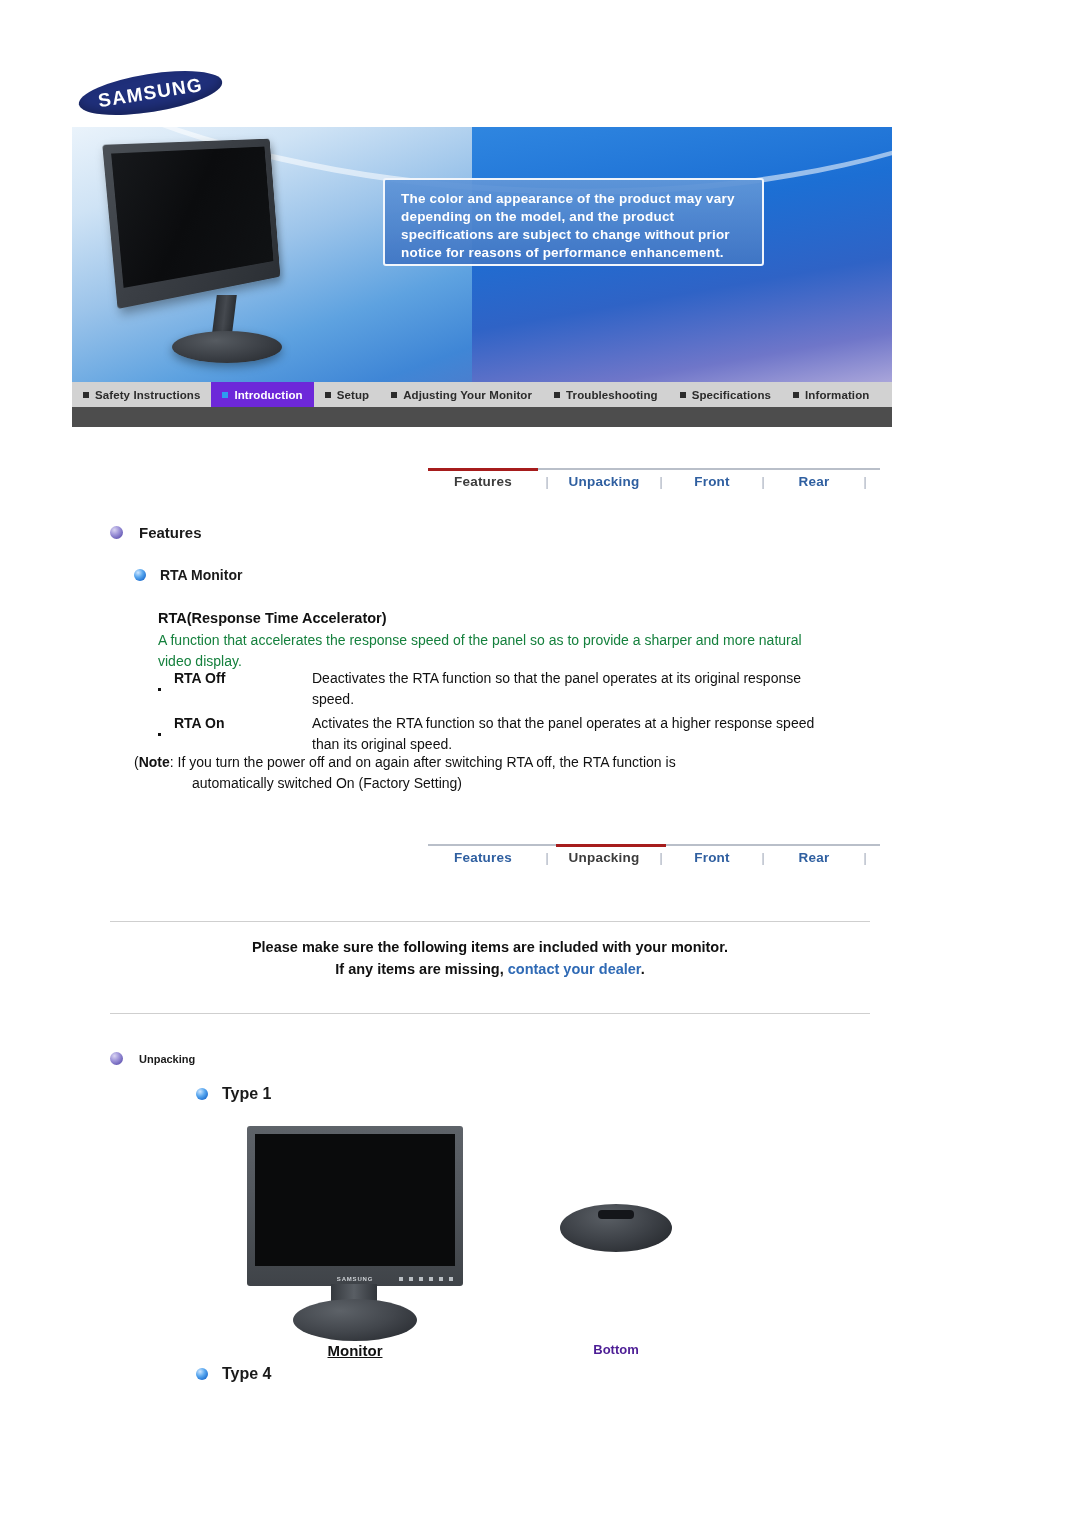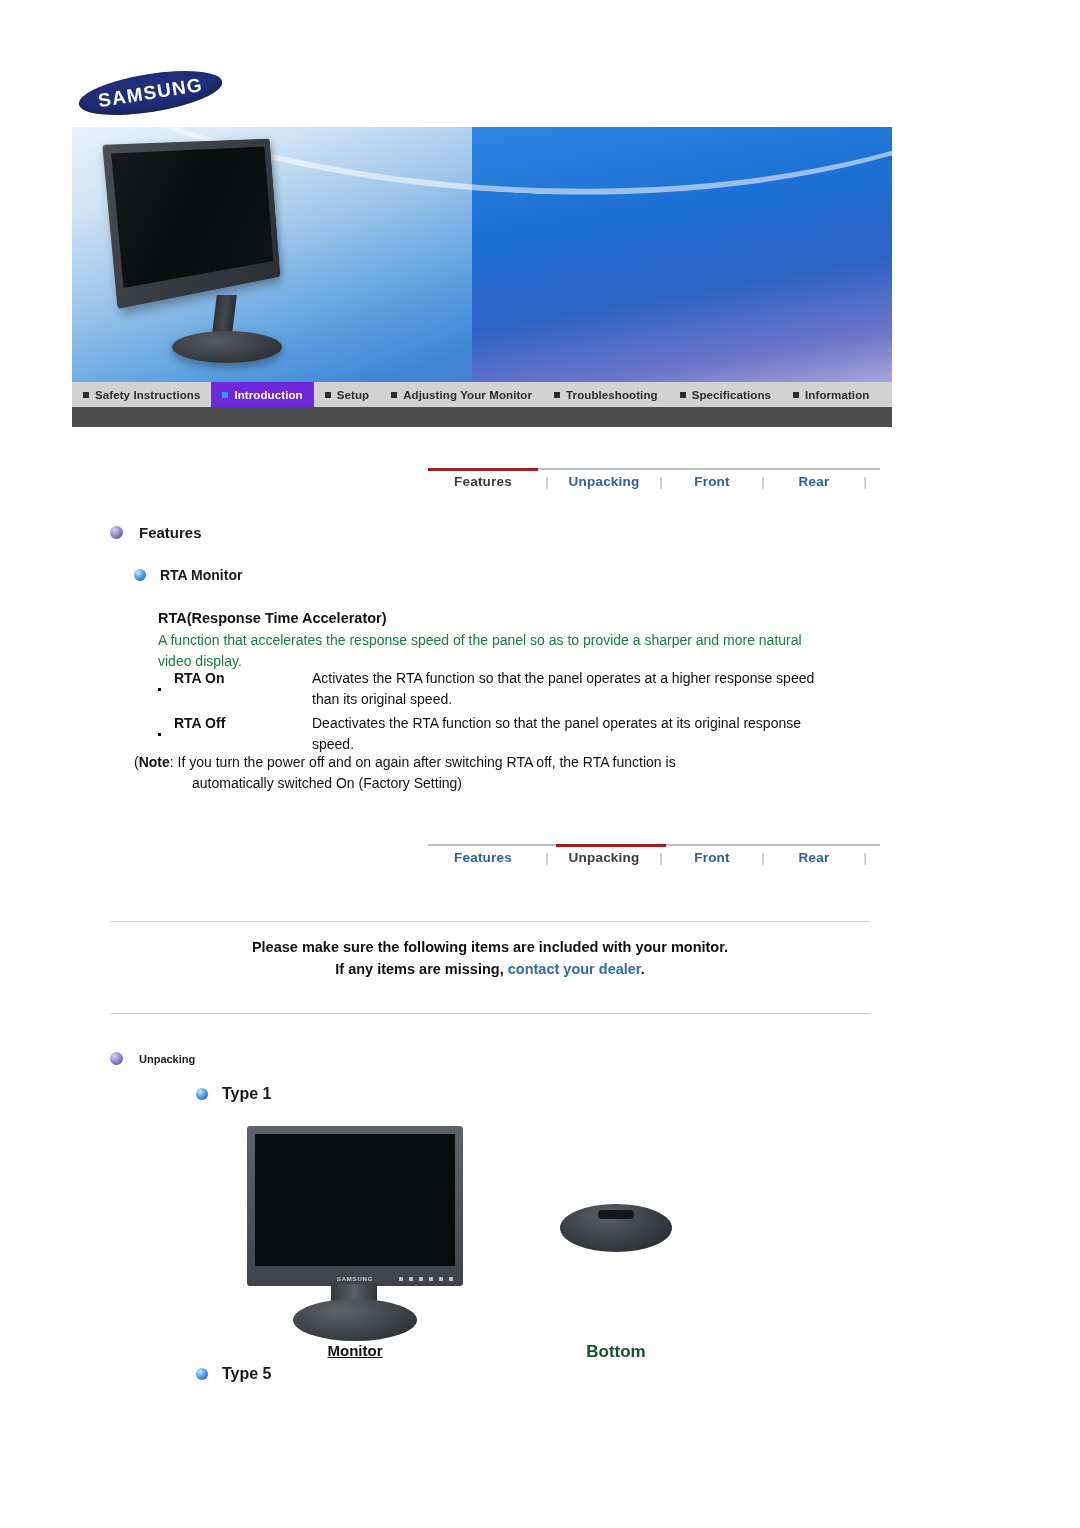--- a/index.html
+++ b/index.html
@@ -436,21 +436,21 @@
     left: 247px; top: 1342px;
     width: 216px;
     text-align: center;
     font-size: 15px; font-weight: bold; color: #111; text-decoration: underline;
   }
   .cap-bottom {
     position: absolute;
     left: 550px; top: 1342px;
     width: 132px;
     text-align: center;
-    font-size: 17px; font-weight: bold; color: #14532d;
+    font-size: 13px; font-weight: bold; color: #4c1d95;
   }
 </style>
 </head>
 <body>
 
 <div class="logo-wrap">
   <div class="logo-ellipse"></div>
   <div class="logo-text">SAMSUNG</div>
 </div>
 
@@ -462,20 +462,23 @@
   <div class="hero-swoosh sw3"></div>
 
   <div class="hero-monitor">
     <div class="hm-body">
       <div class="hm-screen"></div>
     </div>
     <div class="hm-neck"></div>
     <div class="hm-base"></div>
   </div>
 
+  <div class="callout">
+    <p>The color and appearance of the product may vary depending on the model, and the product specifications are subject to change without prior notice for reasons of performance enhancement.</p>
+  </div>
 </div>
 
 <div class="mainnav">
   <div class="nav-item">
     <span class="nav-bullet"></span>
     <span>Safety Instructions</span>
   </div>
   <div class="nav-item active">
     <span class="nav-bullet"></span>
     <span>Introduction</span>
@@ -528,27 +531,27 @@
   <span>RTA Monitor</span>
 </div>
 
 <div class="h-rta-sub">RTA(Response Time Accelerator)</div>
 
 <div class="para">A function that accelerates the response speed of the panel so as to provide a sharper and more natural video display.</div>
 
 <div class="deflist">
   <div class="defrow">
     <div class="def-dot"><span></span></div>
+    <div class="def-term">RTA Off</div>
+    <div class="def-desc">Deactivates the RTA function so that the panel operates at its original response speed.</div>
+  </div>
+  <div class="defrow">
+    <div class="def-dot"><span></span></div>
     <div class="def-term">RTA On</div>
     <div class="def-desc">Activates the RTA function so that the panel operates at a higher response speed than its original speed.</div>
-  </div>
-  <div class="defrow">
-    <div class="def-dot"><span></span></div>
-    <div class="def-term">RTA Off</div>
-    <div class="def-desc">Deactivates the RTA function so that the panel operates at its original response speed.</div>
   </div>
 </div>
 
 <div class="note">
   <span>(</span><b>Note</b><span>: If you turn the power off and on again after switching RTA off, the RTA function is</span>
   <span class="ind">automatically switched On (Factory Setting)</span>
 </div>
 
 <div class="subtabs" style="left:428px; top:844px;">
   <div class="rule"></div>
@@ -605,14 +608,14 @@
   <div class="pb-disc">
     <div class="pb-slot"></div>
   </div>
 </div>
 
 <div class="cap-monitor">Monitor</div>
 <div class="cap-bottom">Bottom</div>
 
 <div class="h-type2">
   <span class="bullet-blue"></span>
-  <span>Type 5</span>
+  <span>Type 4</span>
 </div>
 
 </body></html>

